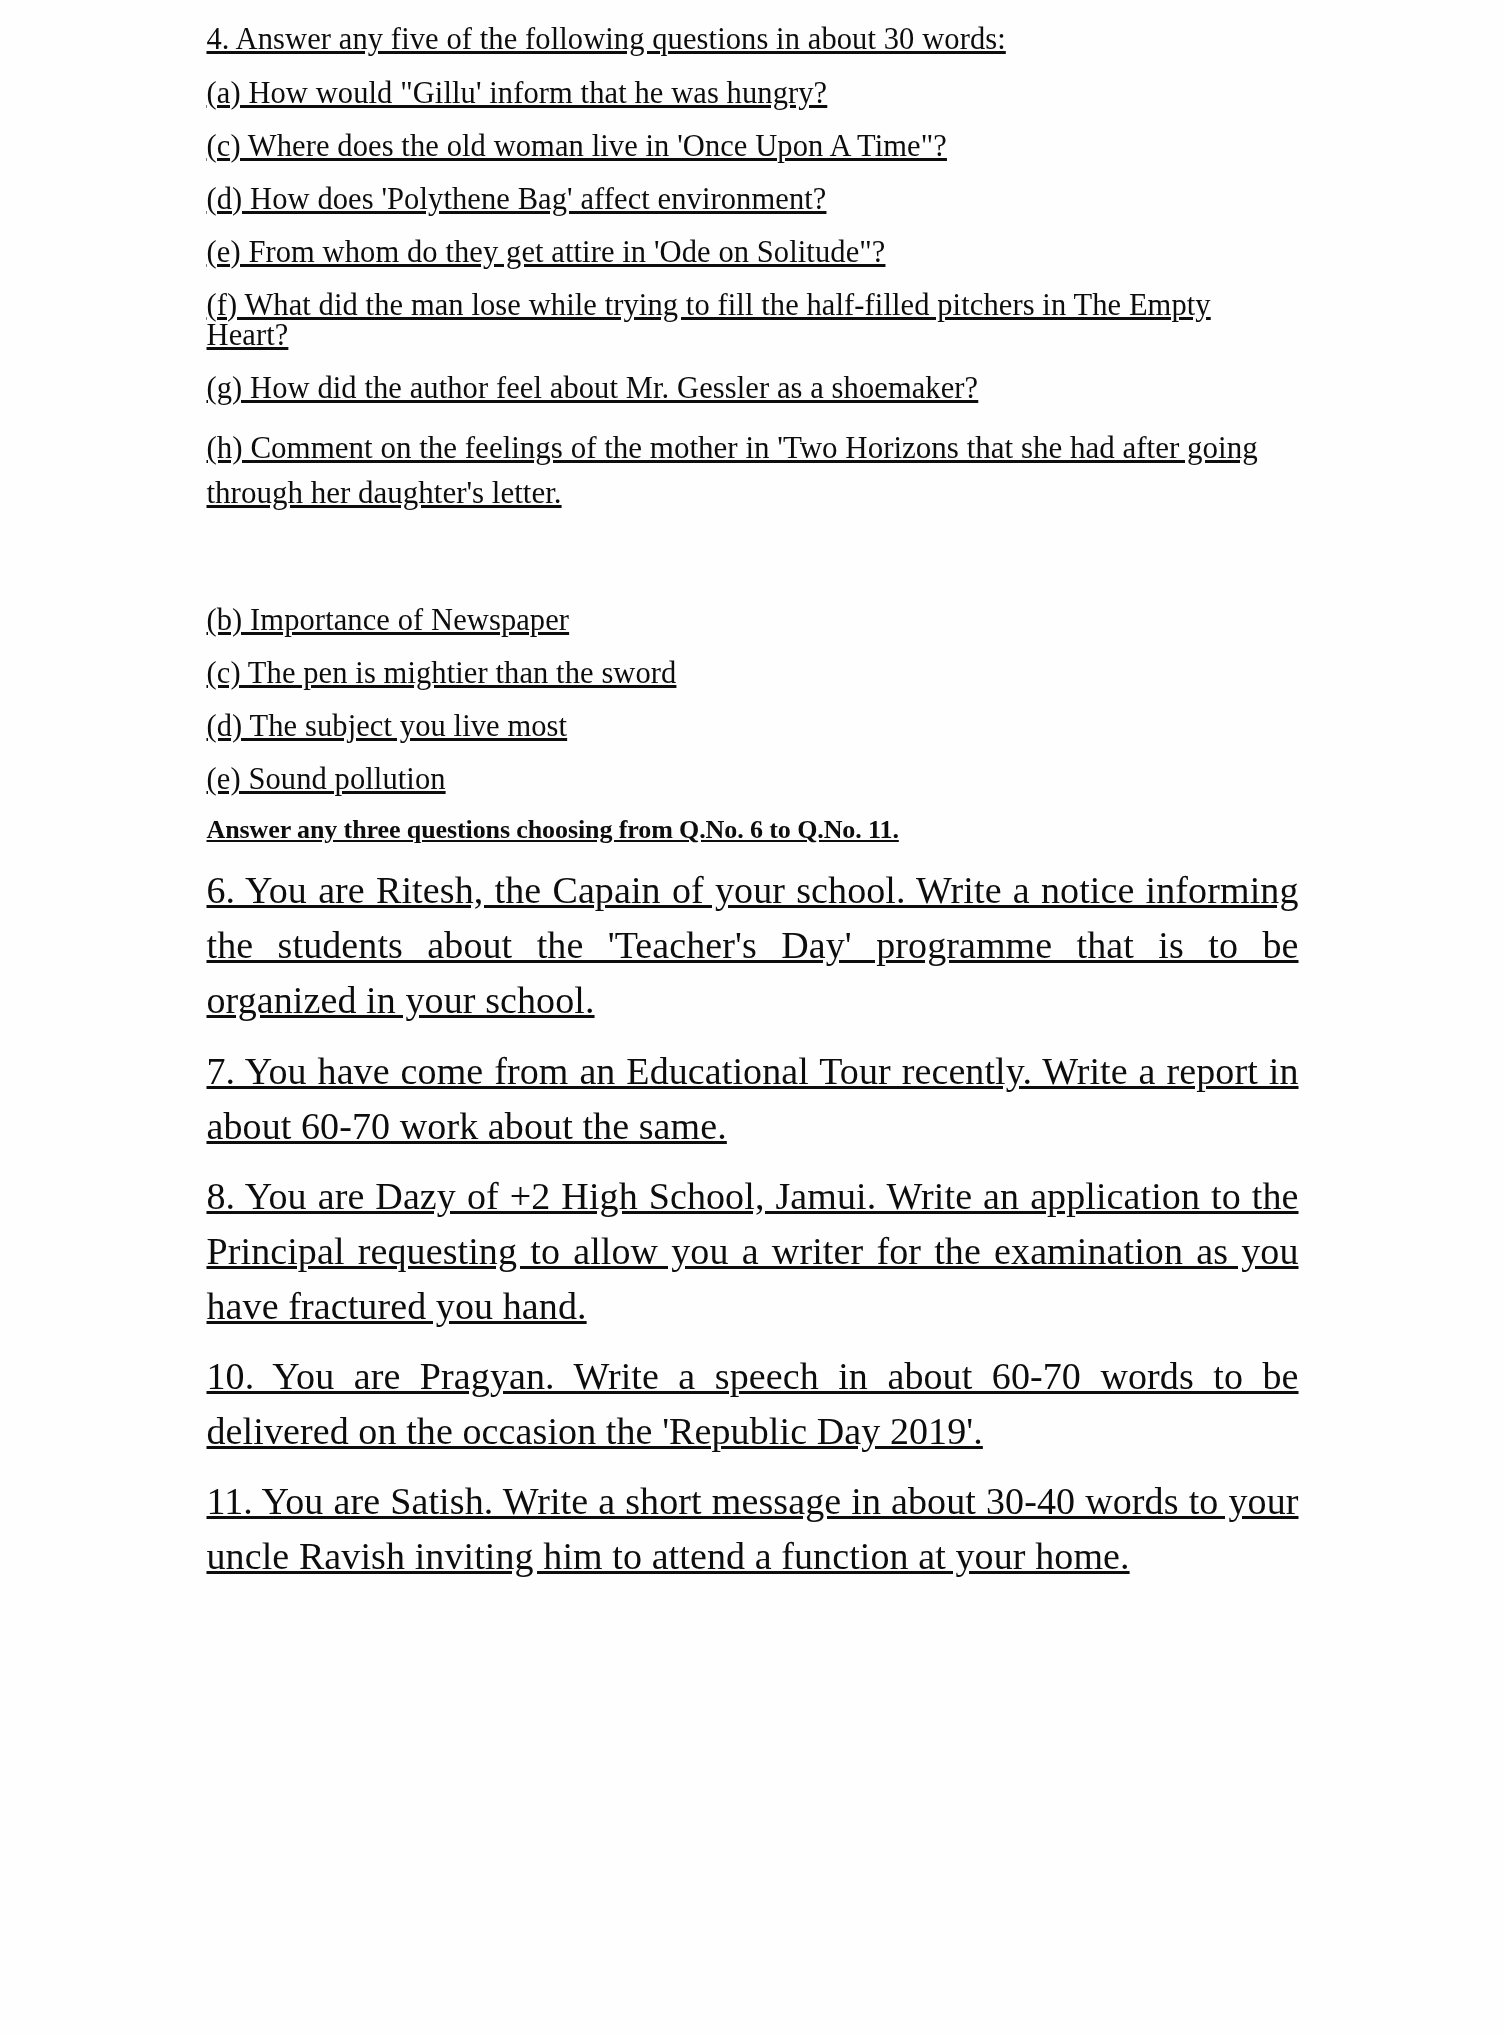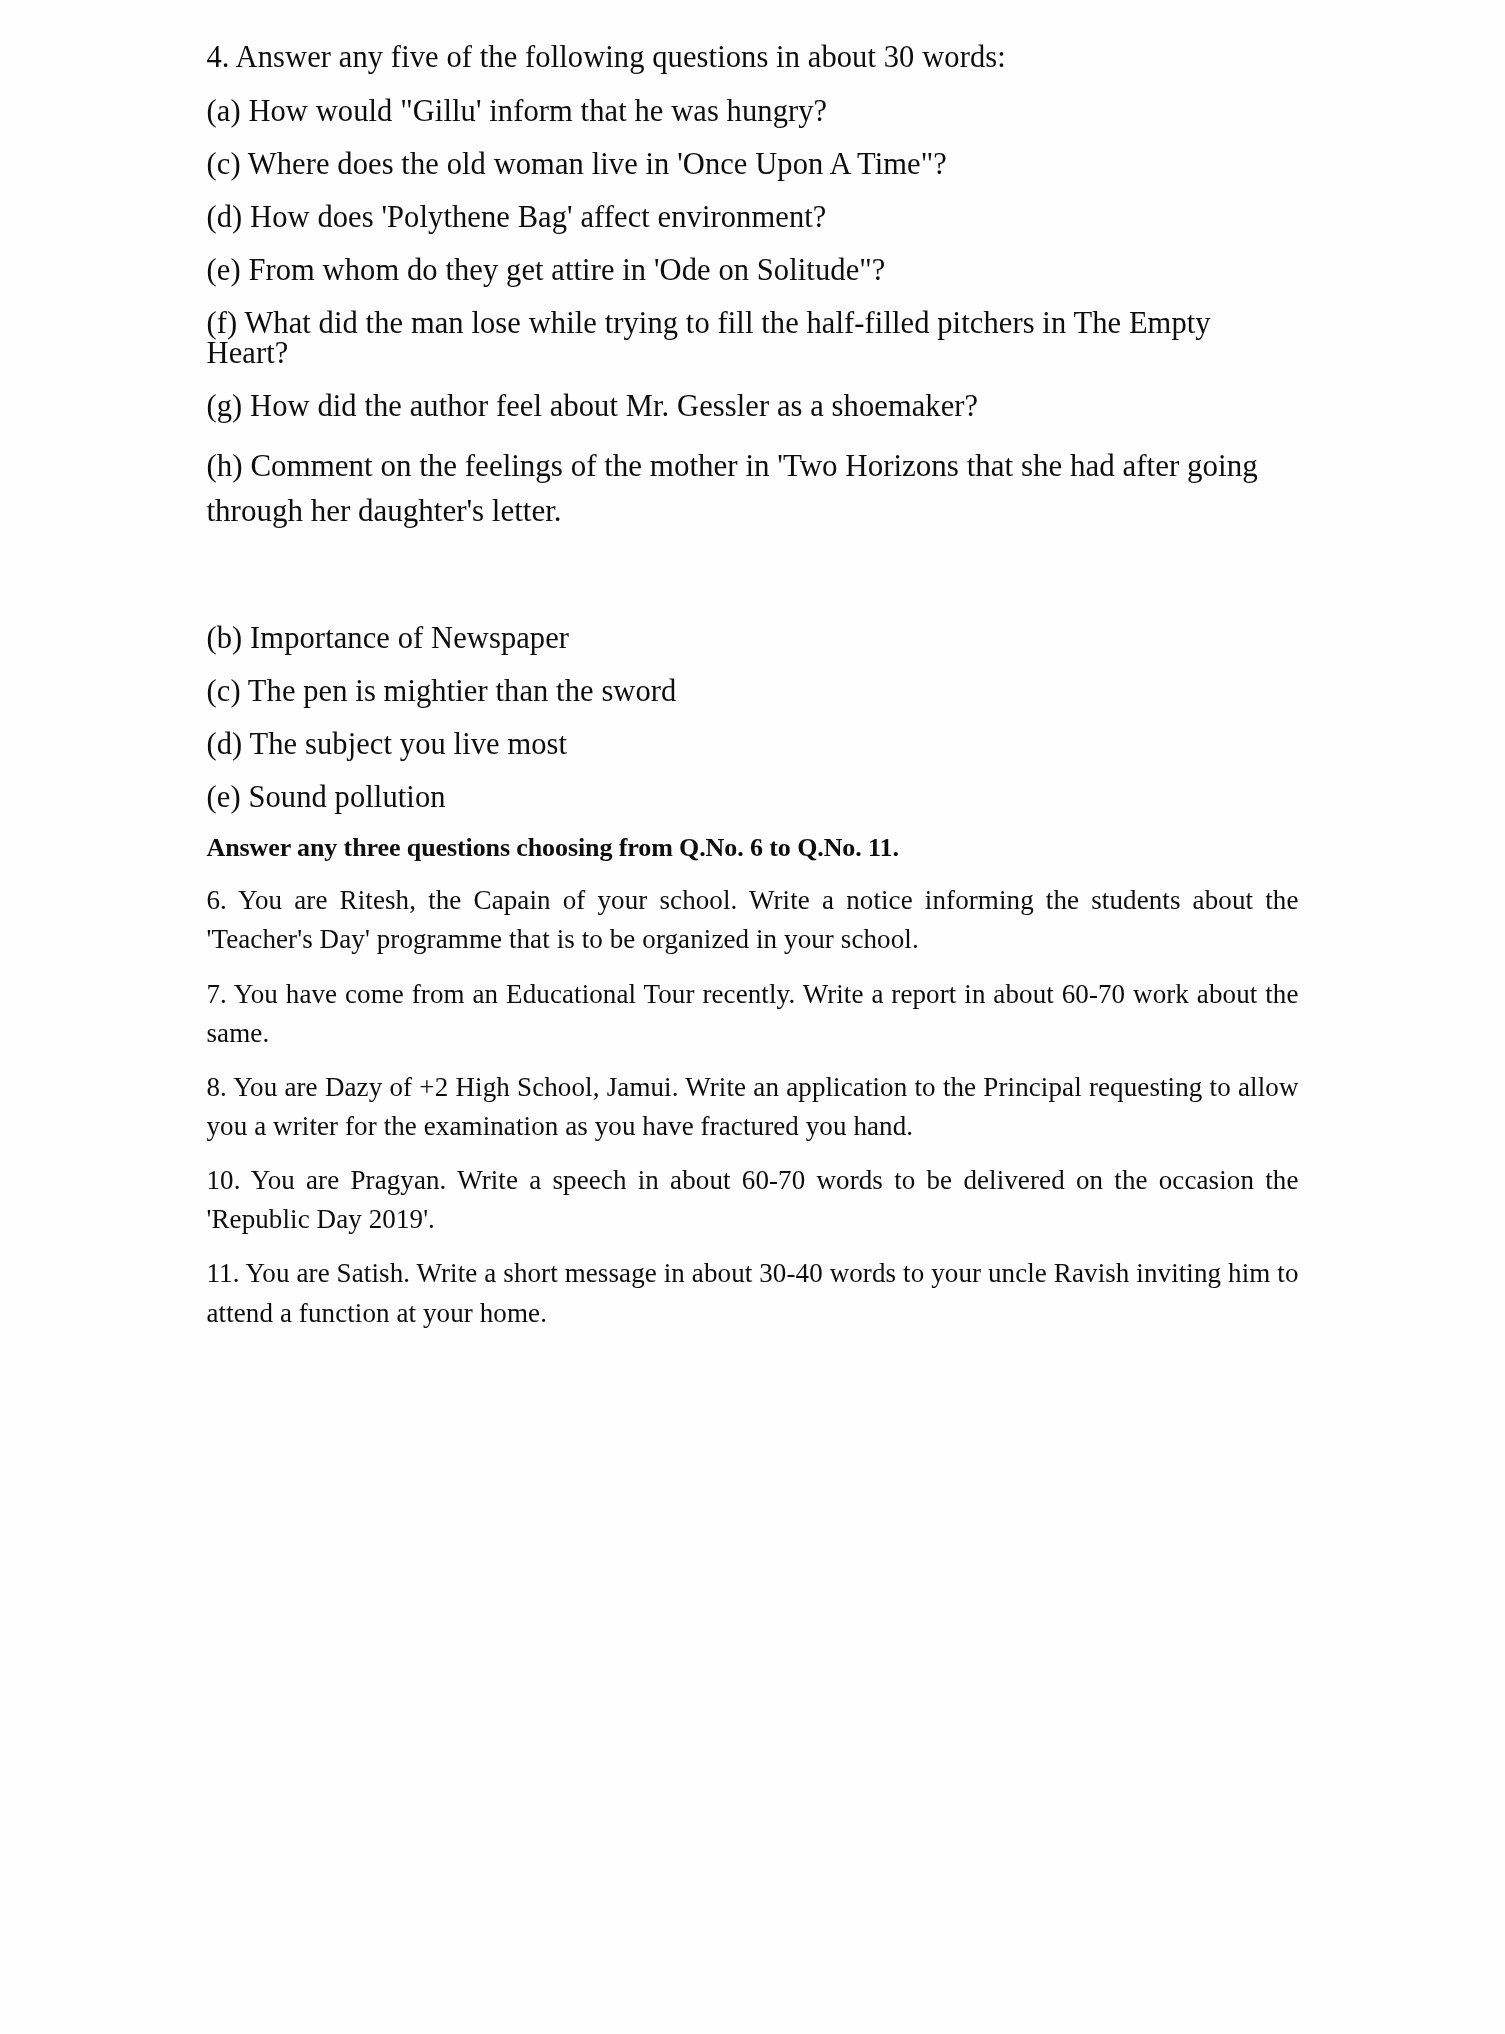--- a/index.html
+++ b/index.html
@@ -12,23 +12,24 @@
     height: 2034px;
     font-family: "Liberation Serif", "DejaVu Serif", serif;
     color: #0d0d0d;
     -webkit-font-smoothing: antialiased;
   }
   .page {
     position: relative;
     width: 1505px;
     height: 2034px;
     box-sizing: border-box;
-    padding: 42px 44px 0 44px;
+    padding: 24px 44px 0 44px;
     background: #fefefe;
     overflow: hidden;
+    text-decoration: underline;
   }
   .content {
     width: 1092px;
     margin: 0 auto;
   }
   
   .q-line {
     font-size: 30.5px;
     line-height: 1.0;
     margin: 0 0 22.5px 0;
@@ -52,21 +53,21 @@
   .section-heading {
     font-size: 26px;
     font-weight: bold;
     line-height: 1.0;
     margin: 10px 0 20px 0;
     text-align: left;
     letter-spacing: -0.1px;
   }
   
   .q-just {
-    font-size: 27px;
+    font-size: 38px;
     line-height: 1.45;
     margin: 0 0 15px 0;
     text-align: justify;
     text-justify: inter-word;
     letter-spacing: 0.1px;
   }
   .q-just:last-child {
     margin-bottom: 0;
   }
 </style>

